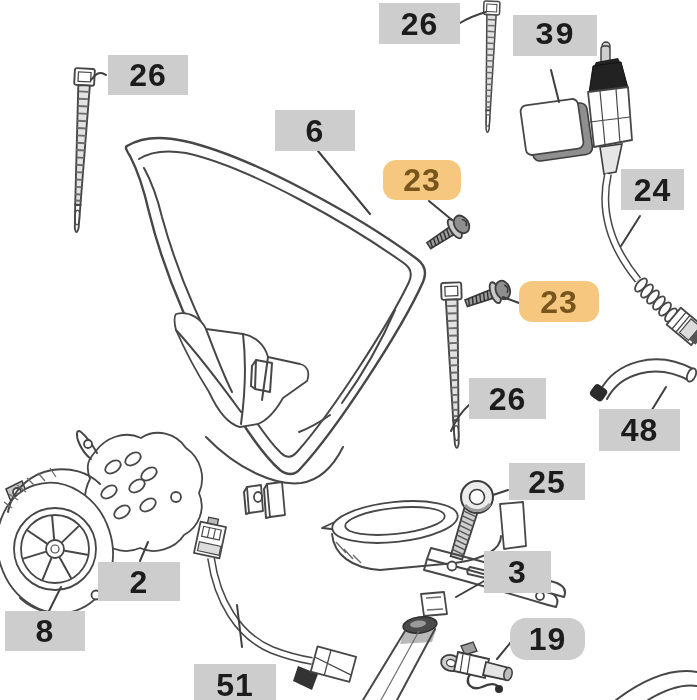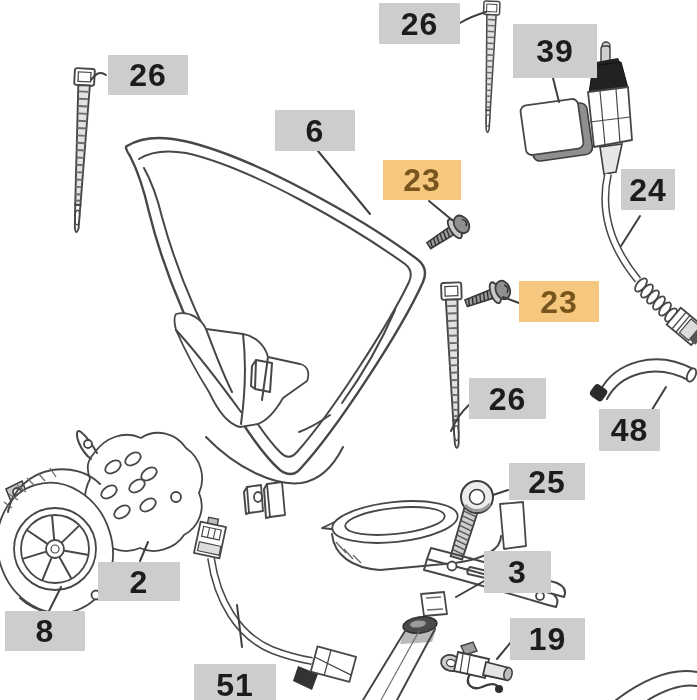--- a/index.html
+++ b/index.html
@@ -3,21 +3,21 @@
 <meta charset="utf-8">
 <style>
   html,body{margin:0;padding:0;background:#fff;}
   .stage{position:relative;width:697px;height:700px;background:#fff;overflow:hidden;
          font-family:"Liberation Sans",sans-serif;}
   .stage svg{position:absolute;left:0;top:0;}
   .part-label{position:absolute;display:flex;align-items:center;justify-content:center;
     background:var(--label-bg,#cdcdcd);color:var(--label-text,#1c1c1c);
     font-weight:bold;font-size:32px;line-height:1;letter-spacing:1px;
     cursor:pointer;user-select:none;}
-  .part-label.highlight{background:var(--hl-bg,#f6c77e);color:var(--hl-text,#77551c);}
+  .part-label.highlight{background:var(--hl-bg,#f6c77e);color:var(--hl-text,#77551c);border-radius:13px;}
   .ln{fill:none;stroke:#474747;stroke-width:2;stroke-linecap:round;stroke-linejoin:round;}
   .fw{fill:#ffffff;stroke:#474747;stroke-width:1.8;stroke-linejoin:round;}
   .fw2{fill:#ffffff;stroke:#474747;stroke-width:2.4;stroke-linejoin:round;}
   .ldr{fill:none;stroke:#3f3f3f;stroke-width:2;stroke-linecap:round;}
 </style>
 </head>
 <body>
 
 <div class="stage">
 
@@ -221,26 +221,26 @@
     <path class="ldr" d="M486,580 L456,597"></path>
     <path class="ldr" d="M511,642 L497,659"></path>
     <path class="ldr" d="M140,561 L148,542"></path>
     <path class="ldr" d="M49,611 L61,587"></path>
     <path class="ldr" d="M242,647 L237,605"></path>
   </g>
 </svg>
 
   <div class="part-label" style="left:108px;top:55px;width:80px;height:40px;">26</div>
   <div class="part-label" style="left:379px;top:3px;width:81px;height:41px;">26</div>
-  <div class="part-label" style="left:513px;top:24px;width:84px;height:54px;">39</div>
+  <div class="part-label" style="left:513px;top:15px;width:84px;height:41px;font-family:Liberation Mono, monospace;">39</div>
   <div class="part-label" style="left:275px;top:110px;width:80px;height:41px;">6</div>
   <div class="part-label highlight" style="left:383px;top:160px;width:78px;height:40px;">23</div>
-  <div class="part-label" style="left:621px;top:169px;width:54px;height:41px;">24</div>
+  <div class="part-label" style="left:621px;top:169px;width:63px;height:41px;">24</div>
   <div class="part-label highlight" style="left:519px;top:281px;width:80px;height:41px;">23</div>
   <div class="part-label" style="left:469px;top:378px;width:77px;height:41px;">26</div>
-  <div class="part-label" style="left:599px;top:409px;width:61px;height:42px;text-align:right;">48</div>
+  <div class="part-label" style="left:599px;top:409px;width:81px;height:42px;text-align:right;">48</div>
   <div class="part-label" style="left:509px;top:463px;width:76px;height:37px;">25</div>
   <div class="part-label" style="left:484px;top:551px;width:67px;height:42px;">3</div>
-  <div class="part-label" style="left:510px;top:618px;width:75px;height:42px;">19</div>
+  <div class="part-label" style="left:510px;top:618px;width:75px;height:42px;border-radius:16px;">19</div>
   <div class="part-label" style="left:98px;top:562px;width:82px;height:39px;">2</div>
   <div class="part-label" style="left:5px;top:611px;width:80px;height:40px;">8</div>
   <div class="part-label" style="left:194px;top:648px;width:82px;height:41px;margin-top:16px;">51</div>
 </div>
 
 </body></html>

